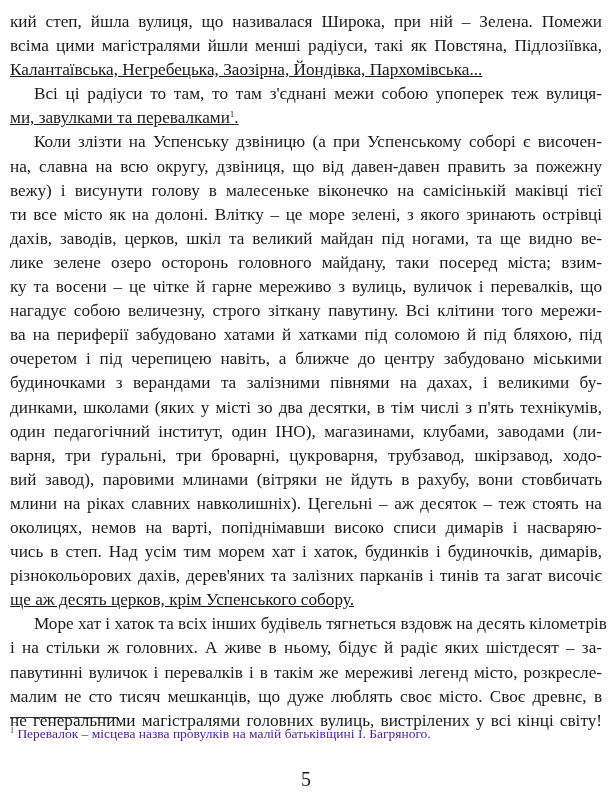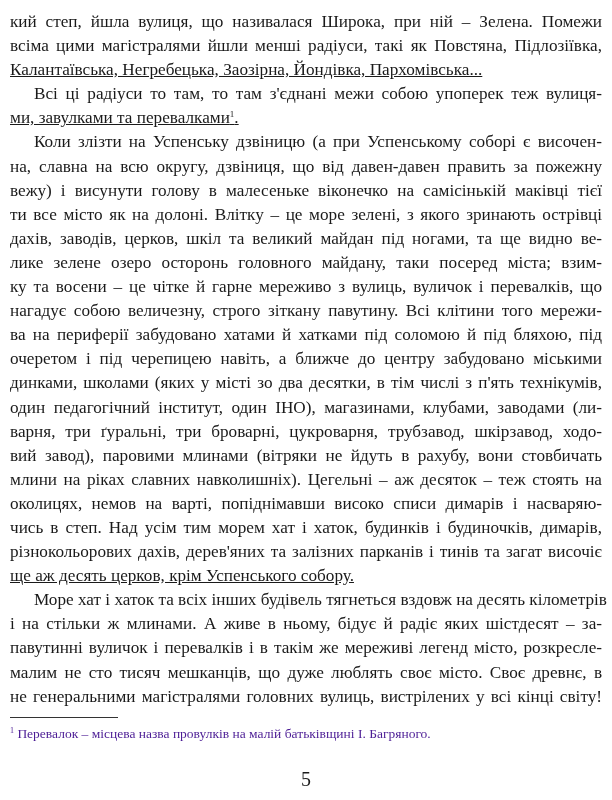--- a/index.html
+++ b/index.html
@@ -27,31 +27,32 @@
   <div class="line indent">Коли злізти на Успенську дзвіницю (а при Успенському соборі є височен-</div>
   <div class="line">на, славна на всю округу, дзвіниця, що від давен-давен править за пожежну</div>
   <div class="line">вежу) і висунути голову в малесеньке віконечко на самісінькій маківці тієї</div>
   <div class="line">ти все місто як на долоні. Влітку – це море зелені, з якого зринають острівці</div>
   <div class="line">дахів, заводів, церков, шкіл та великий майдан під ногами, та ще видно ве-</div>
   <div class="line">лике зелене озеро осторонь головного майдану, таки посеред міста; взим-</div>
   <div class="line">ку та восени – це чітке й гарне мереживо з вулиць, вуличок і перевалків, що</div>
   <div class="line">нагадує собою величезну, строго зіткану павутину. Всі клітини того мережи-</div>
   <div class="line">ва на периферії забудовано хатами й хатками під соломою й під бляхою, під</div>
   <div class="line">очеретом і під черепицею навіть, а ближче до центру забудовано міськими</div>
+  <div class="line">будиночками з верандами та залізними півнями на дахах, і великими бу-</div>
   <div class="line">динками, школами (яких у місті зо два десятки, в тім числі з п'ять технікумів,</div>
   <div class="line">один педагогічний інститут, один ІНО), магазинами, клубами, заводами (ли-</div>
   <div class="line">варня, три ґуральні, три броварні, цукроварня, трубзавод, шкірзавод, ходо-</div>
   <div class="line">вий завод), паровими млинами (вітряки не йдуть в рахубу, вони стовбичать</div>
   <div class="line">млини на ріках славних навколишніх). Цегельні – аж десяток – теж стоять на</div>
   <div class="line">околицях, немов на варті, попіднімавши високо списи димарів і насваряю-</div>
   <div class="line">чись в степ. Над усім тим морем хат і хаток, будинків і будиночків, димарів,</div>
   <div class="line">різнокольорових дахів, дерев'яних та залізних парканів і тинів та загат височіє</div>
   <div class="line last">ще аж десять церков, крім Успенського собору.</div>
   <div class="line indent">Море хат і хаток та всіх інших будівель тягнеться вздовж на десять кілометрів</div>
-  <div class="line">і на стільки ж млинами. А живе в ньому, бідує й радіє яких шістдесят – за-</div>
+  <div class="line">і на стільки ж головних. А живе в ньому, бідує й радіє яких шістдесят – за-</div>
   <div class="line">павутинні вуличок і перевалків і в такім же мереживі легенд місто, розкресле-</div>
   <div class="line">малим не сто тисяч мешканців, що дуже люблять своє місто. Своє древнє, в</div>
   <div class="line">не генеральними магістралями головних вулиць, вистрілених у всі кінці світу!</div>
 </div>
 
 <div class="fn-rule"></div>
 <div class="footnote"><sup>1</sup> <span>Перевалок – місцева назва провулків на малій батьківщині І. Багряного.</span></div>
 
 <div class="page-num">5</div>
 

